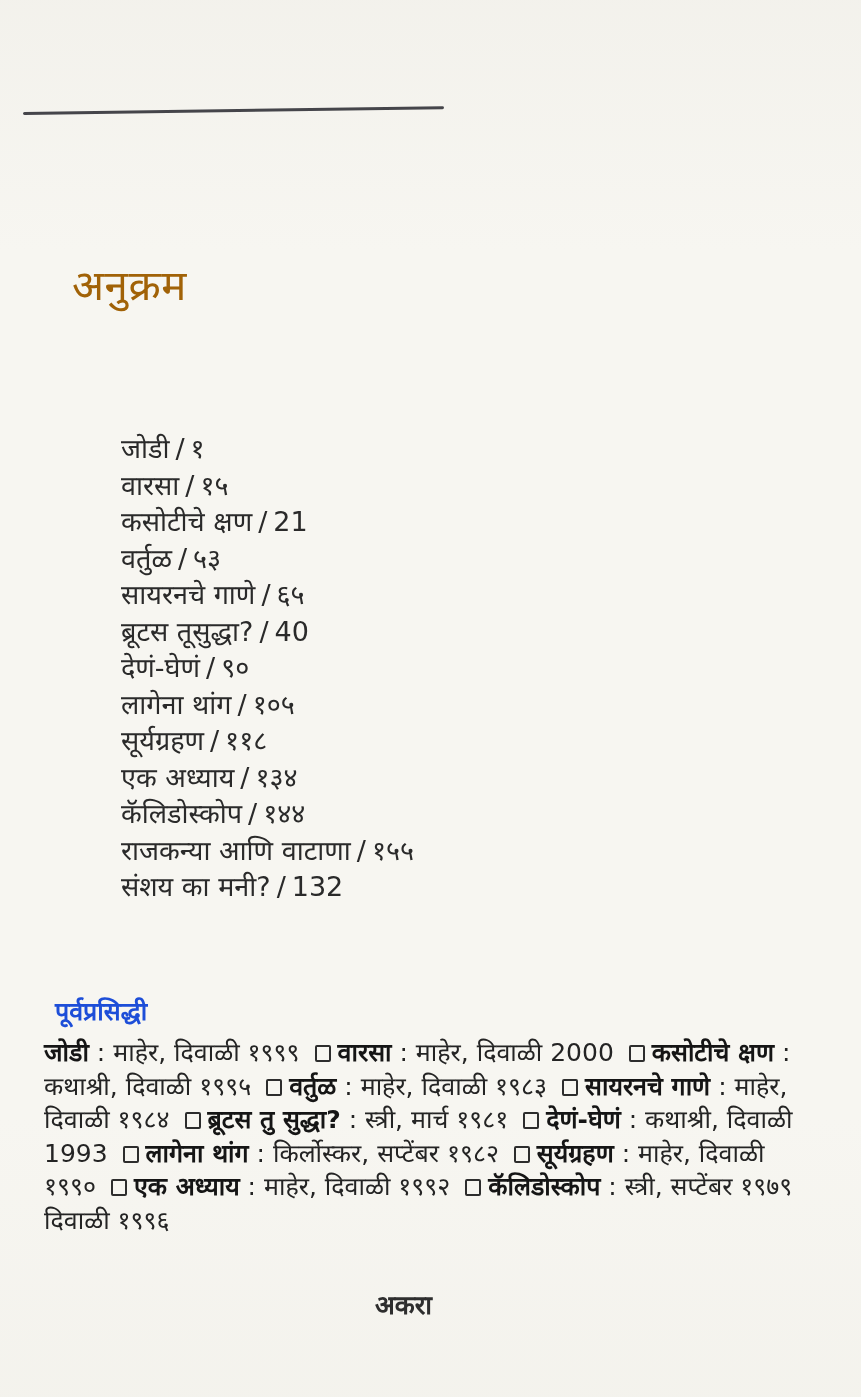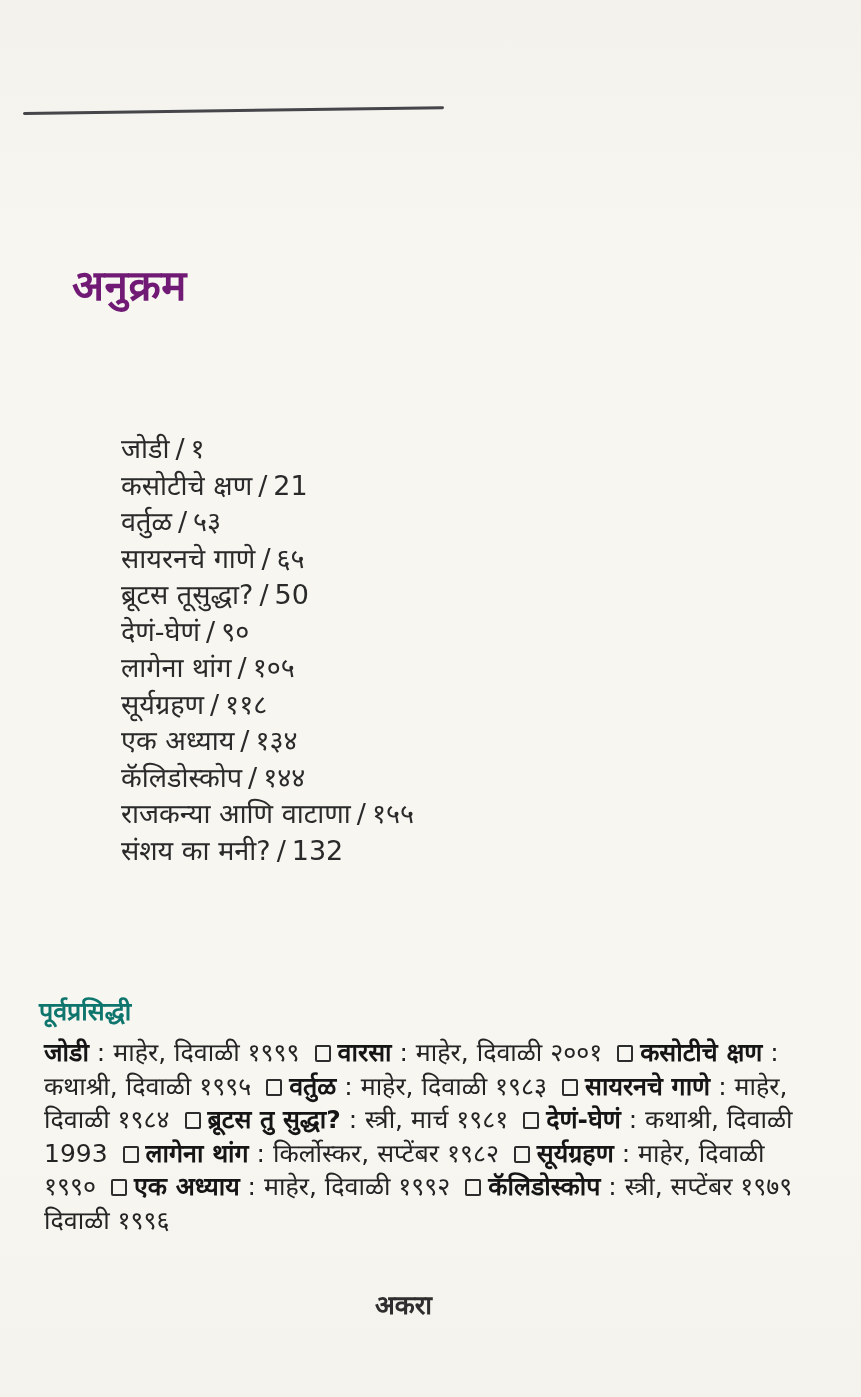--- a/index.html
+++ b/index.html
@@ -22,43 +22,43 @@
     width: 421px; height: 3px;
     background: #45454a;
     transform: rotate(-0.8deg);
     transform-origin: left center;
     border-radius: 2px;
   }
   .page-title {
     position: absolute;
     left: 72px; top: 255px;
     font-size: 42px;
-    font-weight: bold;
-    color: #701a75;
+    font-weight: normal;
+    color: #a16207;
     letter-spacing: 0.5px;
     white-space: nowrap;
   }
   .toc {
     position: absolute;
     left: 83px; top: 431px;
     font-size: 27px;
     color: #2a2a2a;
     margin-left: 38px;
   }
   .toc-item {
     line-height: 36.5px;
     white-space: nowrap;
   }
   .toc-sep { padding: 0 6px; color: #2a2a2a; }
   .pub-heading {
     position: absolute;
-    left: 39px; top: 993px;
+    left: 55px; top: 993px;
     font-size: 25px;
     font-weight: bold;
-    color: #0f766e;
+    color: #1d4ed8;
     white-space: nowrap;
   }
   .pub-para {
     position: absolute;
     left: 44px; top: 1036px;
     width: 770px;
     font-size: 25px;
     color: #242424;
   }
   .para-line {
@@ -93,37 +93,38 @@
 <body>
 
 <div class="paper-tint"></div>
 
 <div class="top-rule"></div>
 
 <div class="page-title">अनुक्रम</div>
 
 <div class="toc">
     <div class="toc-item"><span>जोडी</span><span class="toc-sep">/</span><span>१</span></div>
+    <div class="toc-item"><span>वारसा</span><span class="toc-sep">/</span><span>१५</span></div>
     <div class="toc-item"><span>कसोटीचे क्षण</span><span class="toc-sep">/</span><span>21</span></div>
     <div class="toc-item"><span>वर्तुळ</span><span class="toc-sep">/</span><span>५३</span></div>
     <div class="toc-item"><span>सायरनचे गाणे</span><span class="toc-sep">/</span><span>६५</span></div>
-    <div class="toc-item"><span>ब्रूटस तूसुद्धा?</span><span class="toc-sep">/</span><span>50</span></div>
+    <div class="toc-item"><span>ब्रूटस तूसुद्धा?</span><span class="toc-sep">/</span><span>40</span></div>
     <div class="toc-item"><span>देणं-घेणं</span><span class="toc-sep">/</span><span>९०</span></div>
     <div class="toc-item"><span>लागेना थांग</span><span class="toc-sep">/</span><span>१०५</span></div>
     <div class="toc-item"><span>सूर्यग्रहण</span><span class="toc-sep">/</span><span>११८</span></div>
     <div class="toc-item"><span>एक अध्याय</span><span class="toc-sep">/</span><span>१३४</span></div>
     <div class="toc-item"><span>कॅलिडोस्कोप</span><span class="toc-sep">/</span><span>१४४</span></div>
     <div class="toc-item"><span>राजकन्या आणि वाटाणा</span><span class="toc-sep">/</span><span>१५५</span></div>
     <div class="toc-item"><span>संशय का मनी?</span><span class="toc-sep">/</span><span>132</span></div>
   </div>
 
 <div class="pub-heading">पूर्वप्रसिद्धी</div>
 
 <div class="pub-para">
-    <div class="para-line"><span class="bold">जोडी</span><span> : माहेर, दिवाळी १९९९ </span><span class="sq"></span><span class="bold">वारसा</span><span> : माहेर, दिवाळी २००१ </span><span class="sq"></span><span class="bold">कसोटीचे क्षण</span><span> :</span></div>
+    <div class="para-line"><span class="bold">जोडी</span><span> : माहेर, दिवाळी १९९९ </span><span class="sq"></span><span class="bold">वारसा</span><span> : माहेर, दिवाळी 2000 </span><span class="sq"></span><span class="bold">कसोटीचे क्षण</span><span> :</span></div>
     <div class="para-line"><span>कथाश्री, दिवाळी १९९५ </span><span class="sq"></span><span class="bold">वर्तुळ</span><span> : माहेर, दिवाळी १९८३ </span><span class="sq"></span><span class="bold">सायरनचे गाणे</span><span> : माहेर,</span></div>
     <div class="para-line"><span>दिवाळी १९८४ </span><span class="sq"></span><span class="bold">ब्रूटस तु सुद्धा?</span><span> : स्त्री, मार्च १९८१ </span><span class="sq"></span><span class="bold">देणं-घेणं</span><span> : कथाश्री, दिवाळी</span></div>
     <div class="para-line"><span>1993 </span><span class="sq"></span><span class="bold">लागेना थांग</span><span> : किर्लोस्कर, सप्टेंबर १९८२ </span><span class="sq"></span><span class="bold">सूर्यग्रहण</span><span> : माहेर, दिवाळी</span></div>
     <div class="para-line"><span>१९९० </span><span class="sq"></span><span class="bold">एक अध्याय</span><span> : माहेर, दिवाळी १९९२ </span><span class="sq"></span><span class="bold">कॅलिडोस्कोप</span><span> : स्त्री, सप्टेंबर १९७९</span></div>
     <div class="para-line"><span>दिवाळी १९९६</span></div>
   </div>
 
 <div class="page-number-wrap">
   <span class="page-number">अकरा</span>
 </div>

